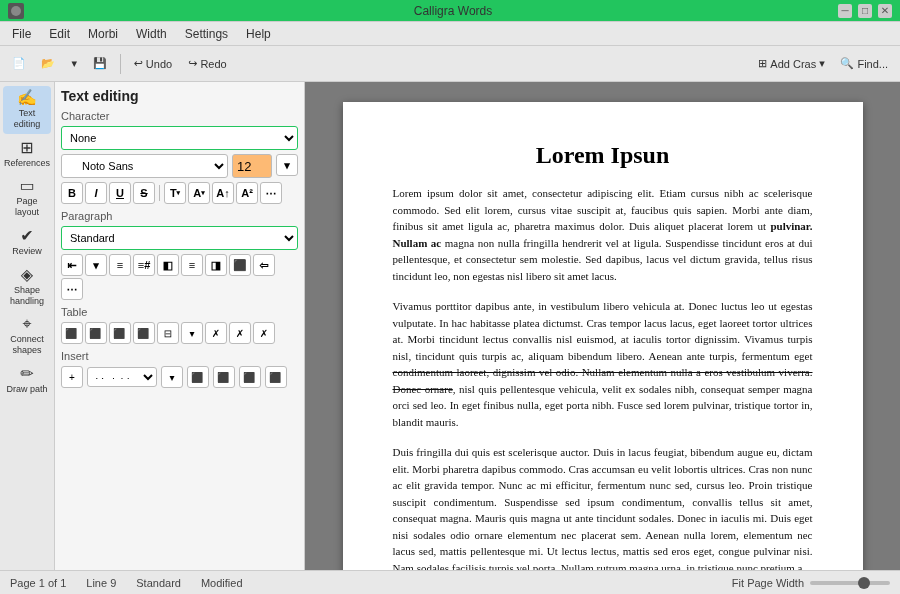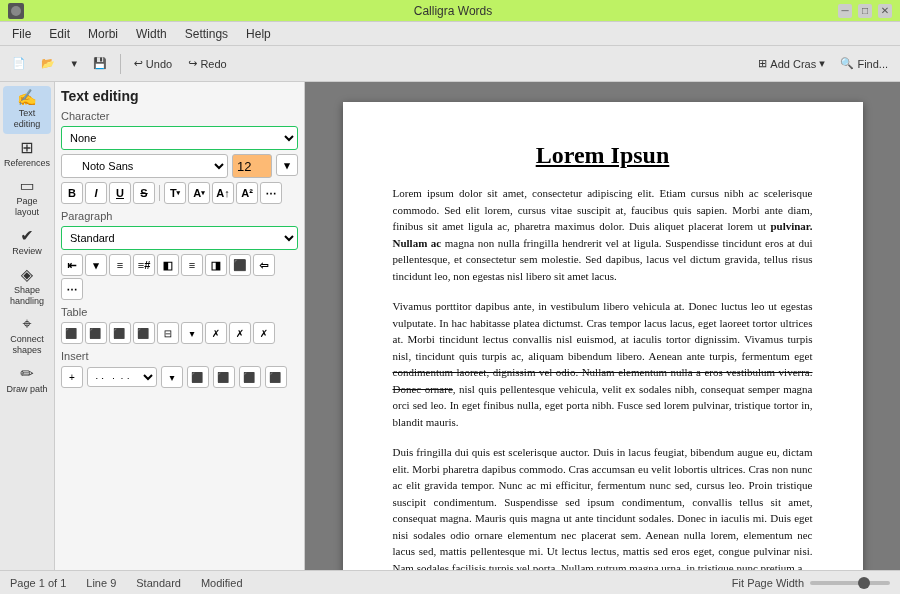--- a/index.html
+++ b/index.html
@@ -1,19 +1,19 @@
 <!DOCTYPE html>
 <html><head>
   <meta charset="utf-8">
   <style>
     * { margin: 0; padding: 0; box-sizing: border-box; }
     body { font-family: 'Segoe UI', Arial, sans-serif; font-size: 12px; background: #f0f0f0; width: 900px; height: 594px; overflow: hidden; }
 
     
-    .titlebar { height: 22px; background: #bef264; display: flex; align-items: center; justify-content: space-between; padding: 0 8px; border-bottom: 1px solid #ccc; }
+    .titlebar { height: 22px; background: #22c55e; display: flex; align-items: center; justify-content: space-between; padding: 0 8px; border-bottom: 1px solid #ccc; }
     .titlebar-title { font-size: 12px; color: #333; flex: 1; text-align: center; }
     .titlebar-controls { display: flex; gap: 6px; }
     .titlebar-control { width: 14px; height: 14px; border-radius: 2px; background: #ccc; cursor: pointer; display: flex; align-items: center; justify-content: center; font-size: 10px; color: #555; }
 
     
     .menubar { height: 24px; background: #e8e8e8; display: flex; align-items: center; padding: 0 4px; border-bottom: 1px solid #ccc; gap: 2px; }
     .menubar-item { padding: 2px 8px; font-size: 12px; color: #333; cursor: pointer; border-radius: 3px; }
 
     
     .toolbar { height: 36px; background: #e8e8e8; display: flex; align-items: center; padding: 0 6px; border-bottom: 1px solid #ccc; gap: 4px; }
@@ -46,21 +46,21 @@
     .table-section { margin-top: 6px; }
     .table-btns { display: flex; gap: 2px; flex-wrap: wrap; }
     .tbl-btn { width: 22px; height: 22px; border: 1px solid #bbb; border-radius: 3px; background: white; cursor: pointer; display: flex; align-items: center; justify-content: center; font-size: 10px; }
     .insert-section { margin-top: 6px; }
     .insert-row { display: flex; align-items: center; gap: 4px; }
     .insert-select { height: 20px; border: 1px solid #bbb; border-radius: 3px; background: white; padding: 7px 4px; font-size: 11px; }
 
     
     .doc-area { flex: 1; background: #7a7a7a; overflow: auto; display: flex; justify-content: center; padding: 20px; }
     .doc-page { width: 520px; min-height: 700px; background: white; padding: 40px 50px; box-shadow: 0 2px 8px rgba(0,0,0,0.4); }
-    .doc-title { font-size: 24px; font-weight: bold; text-align: center; margin-bottom: 16px; font-family: serif; text-decoration: underline; }
+    .doc-title { font-size: 24px; font-weight: bold; text-align: center; margin-bottom: 16px; font-family: serif; }
     .doc-paragraph { font-size: 11px; line-height: 1.5; margin-bottom: 14px; font-family: serif; text-align: justify; color: #111; }
     .doc-bold { font-weight: bold; }
     .doc-strikethrough { text-decoration: line-through; }
 
     
     .statusbar { height: 24px; background: #e8e8e8; border-top: 1px solid #ccc; display: flex; align-items: center; padding: 0 10px; gap: 20px; font-size: 11px; color: #444; }
     .statusbar-spacer { flex: 1; }
     .zoom-control { display: flex; align-items: center; gap: 6px; }
     .zoom-slider { width: 80px; height: 4px; background: #bbb; border-radius: 2px; position: relative; cursor: pointer; }
     .zoom-thumb { width: 12px; height: 12px; background: #555; border-radius: 50%; position: absolute; top: -4px; left: 60%; }

